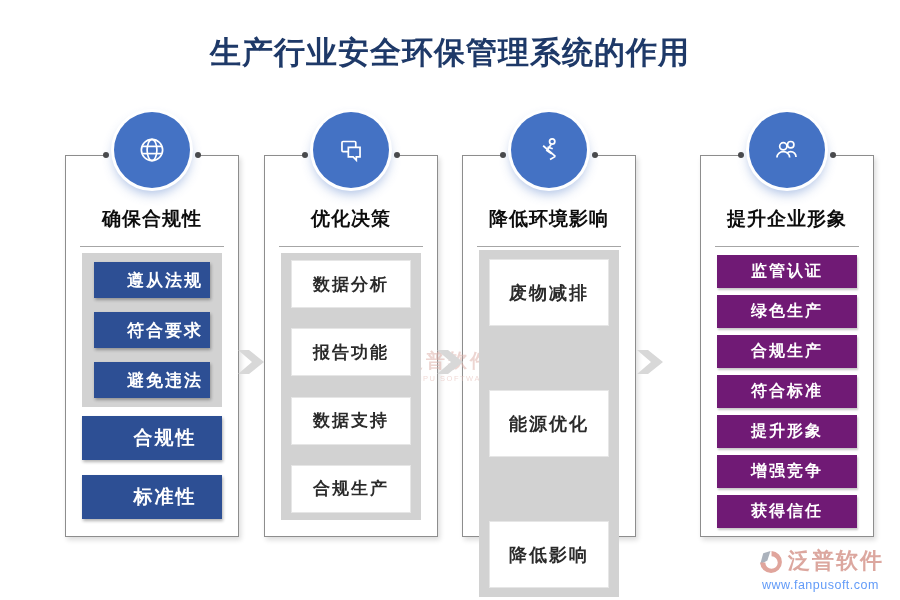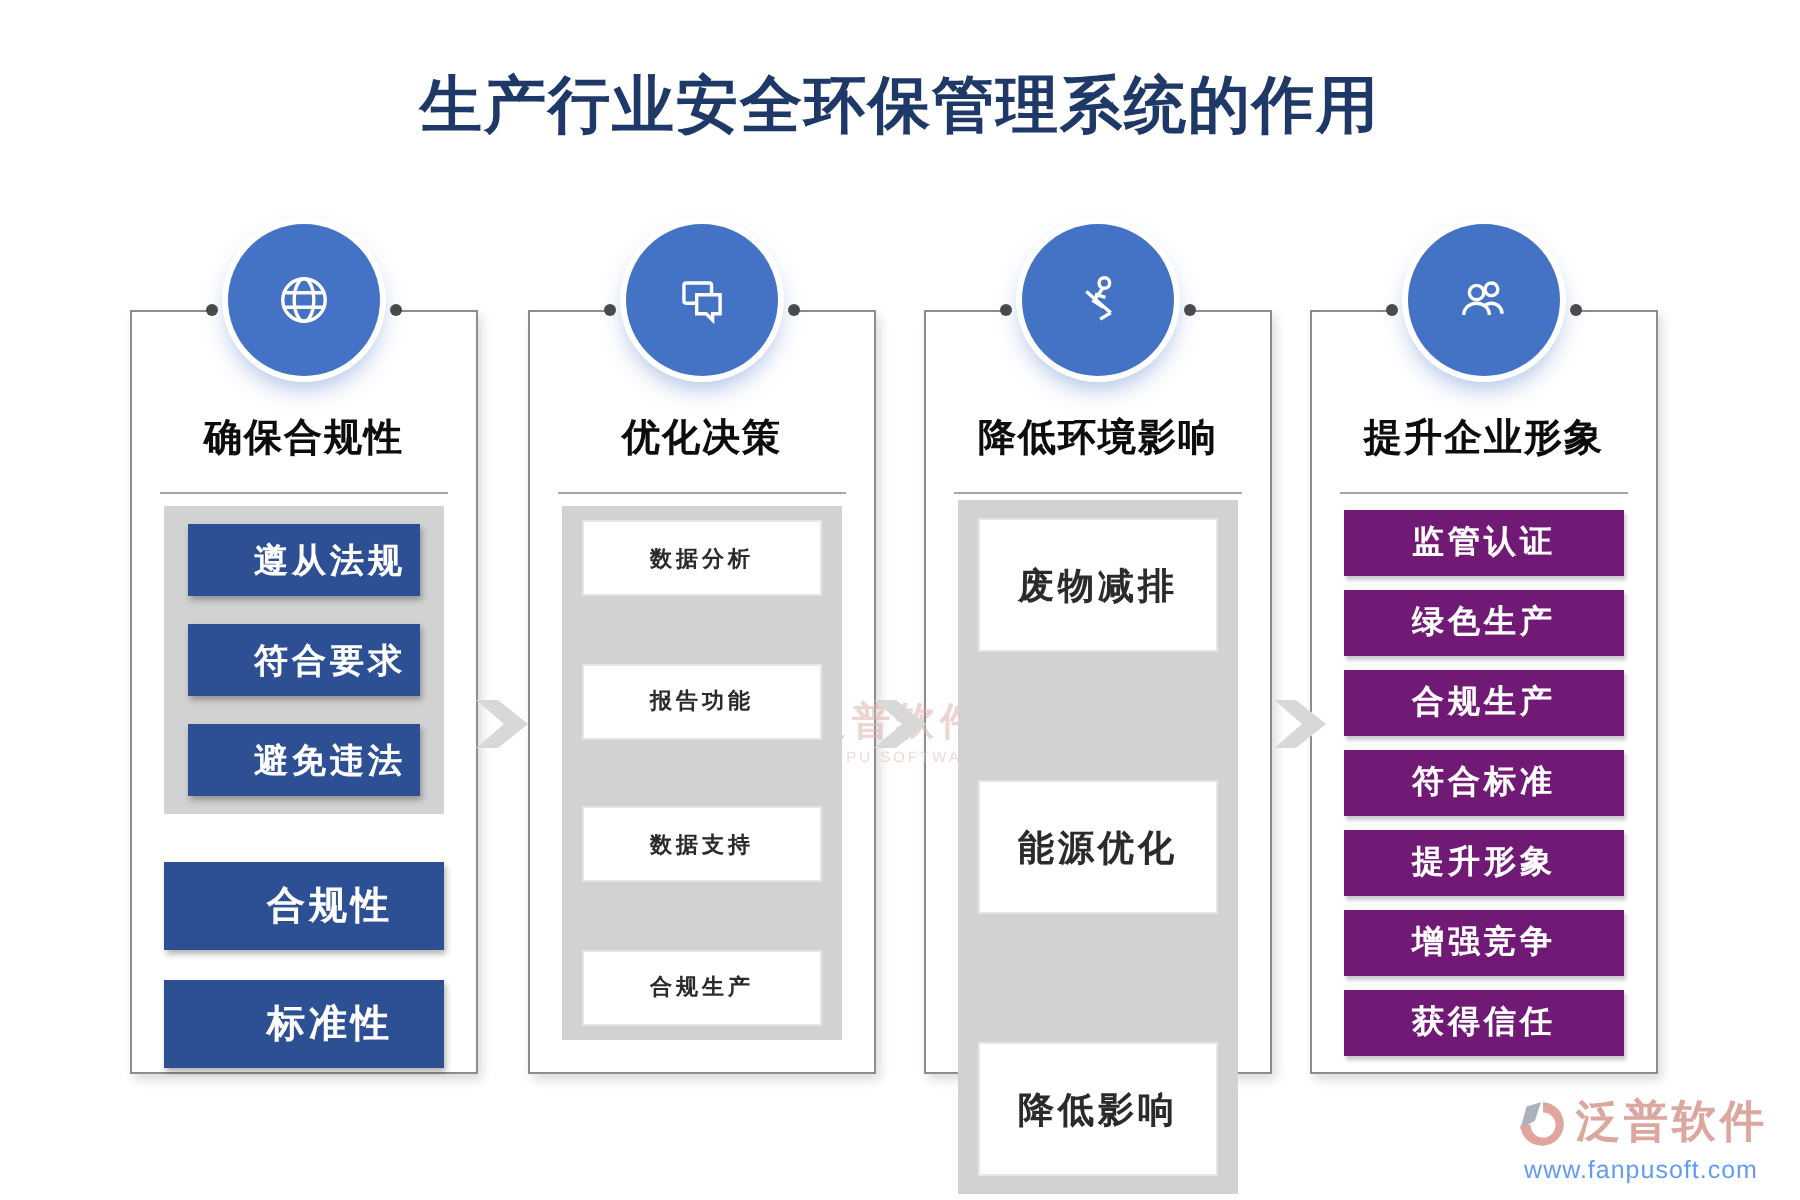--- a/index.html
+++ b/index.html
@@ -4,21 +4,21 @@
 <style>
   * { margin:0; padding:0; box-sizing:border-box; }
   html,body { width:900px; height:600px; }
   body { font-family:"Liberation Sans","DejaVu Sans",sans-serif; background:#ffffff; overflow:hidden; }
   #page { position:relative; width:900px; height:600px; background:#ffffff; }
 
   .title { position:absolute; top:32px; left:0; width:900px; text-align:center;
            font-size:31px; font-weight:bold; color:#1e3968; letter-spacing:1px; }
 
   .column { position:absolute; top:112px; width:174px; height:432px; }
-  .c1 { left:65px; } .c2 { left:264px; } .c3 { left:462px; } .c4 { left:655px;padding-left:43px; }
+  .c1 { left:65px; } .c2 { left:264px; } .c3 { left:462px; } .c4 { left:700px;padding-left:43px; }
 
   .frame { position:absolute; top:43px; left:0; right:0; height:382px;
            border:1.5px solid #8d8d8d; background:#ffffff;
            box-shadow:2px 3px 5px rgba(0,0,0,0.14); }
   .top-cover { position:absolute; top:40px; left:50%; width:88px; margin-left:-44px;
                height:7px; background:#ffffff; z-index:2; }
   .dot { position:absolute; top:40px; width:6px; height:6px; border-radius:50%;
          background:#4a4a4a; z-index:3; }
   .dot.dl { left:50%; margin-left:-49px; } .dot.dr { left:50%; margin-left:43px; }
 
@@ -38,23 +38,23 @@
   .graybox { background:#d2d2d2; display:flex; flex-direction:column;
              justify-content:space-between; }
   .gb1 { height:154px; padding:9px 12px; }
   .gb2 { height:267px; padding:7px 10px; }
   .gb3 { height:347px; padding:9px 10px; margin-top:-3px; }
 
   .btn { display:flex; align-items:center; justify-content:center;
          font-weight:bold; letter-spacing:2px; }
   .btn.dark  { background:#2d4f94; color:#ffffff; height:36px; font-size:17px;
                box-shadow:1px 2px 3px rgba(0,0,0,0.3);padding-left:26px; }
-  .btn.dark.big { height:44px; font-size:19px; margin-top:24px; }
+  .btn.dark.big { height:44px; font-size:19px; margin-top:9px; }
   .btn.dark.big + .btn.dark.big { margin-top:15px; }
-  .btn.white { background:#ffffff; color:#2b2b2b; height:38px; font-size:11px;
+  .btn.white { background:#ffffff; color:#2b2b2b; height:48px; font-size:17px;
                border:1px solid #e6e6e6; }
   .btn.white.tall { height:67px; font-size:18px; }
   .btn.blue  { background:#701a75; color:#ffffff; height:33px; font-size:16px;
                margin-bottom:7px; box-shadow:1px 2px 2px rgba(0,0,0,0.22); }
   .c4 .content { top:143px; }
 
   .chev { position:absolute; top:347px; z-index:6; }
   .chev.v1 { left:238px; } .chev.v2 { left:437px; } .chev.v3 { left:637px; }
 
   .watermark { position:absolute; left:372px; top:348px; z-index:1; opacity:0.55;

